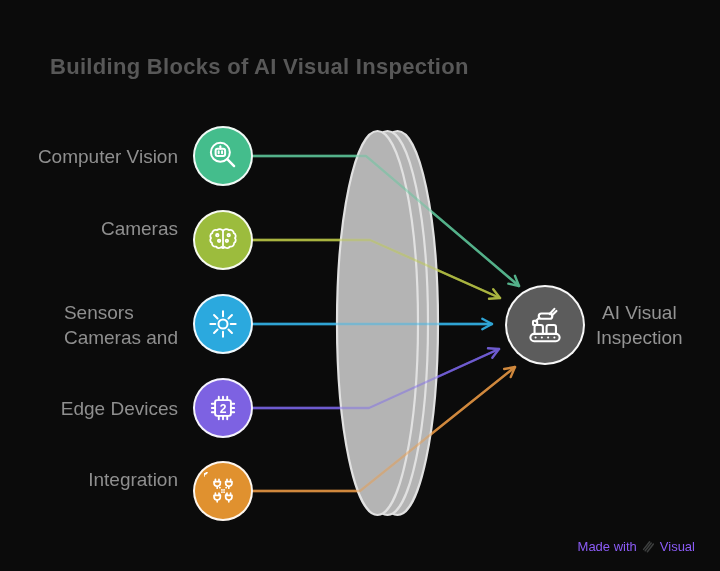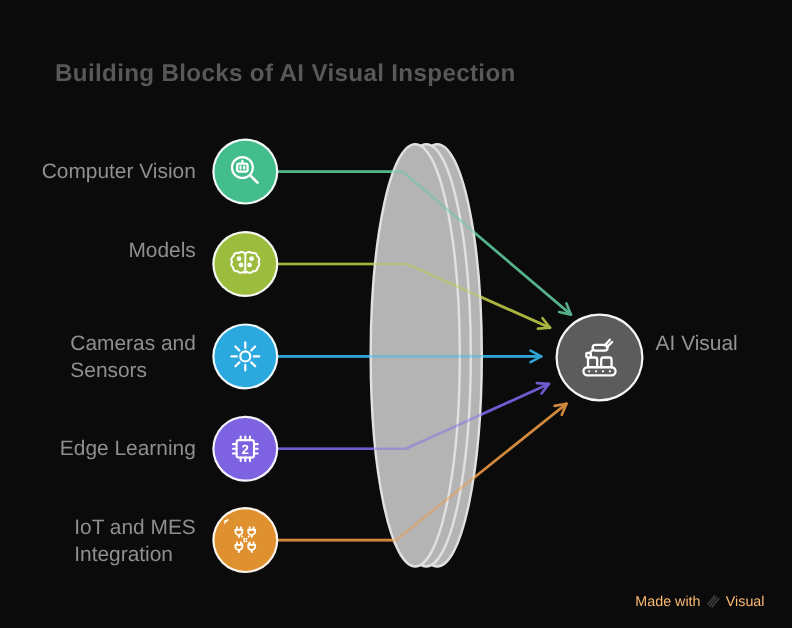--- a/index.html
+++ b/index.html
@@ -28,21 +28,21 @@
     display:flex;align-items:center;justify-content:center;
   }
   .target-label{
     position:absolute;left:596px;top:300px;text-align:center;
     font-size:19px;line-height:25px;color:#949494;white-space:nowrap;
   }
   .overlay-svg{position:absolute;left:0;top:0;}
   .footer{
     position:absolute;right:25px;bottom:17px;
     display:flex;align-items:center;gap:5px;
-    font-size:13px;color:#fdba74;
+    font-size:13px;color:#8b5cf6;
   }
   .glyph{display:block;}
 </style>
 </head>
 <body>
 
 <div class="title">Building Blocks of AI Visual Inspection</div>
 
 <svg class="overlay-svg" width="720" height="571" viewBox="0 0 720 571">
 
@@ -72,32 +72,31 @@
     <path d="M253 408 H369 L499 349" stroke="#6e5bcf"></path>
     <path d="M253 491 H360 L515 367" stroke="#d0883d"></path>
   </g>
 </svg>
 
 <div class="row-label" style="top:144px">
   <div>Computer Vision</div>
     <div></div>
 </div>
 <div class="row-label" style="top:216px">
-    <div>Models</div>
+    <div>Cameras</div>
 </div>
 <div class="row-label" style="top:300px">
-  <div>Cameras and</div>
-    <div>Sensors</div>
+  <div>Sensors</div>
+    <div>Cameras and</div>
 </div>
 <div class="row-label" style="top:396px">
-  <div>Edge Learning</div>
+  <div>Edge Devices</div>
     <div></div>
 </div>
 <div class="row-label" style="top:467px">
-  <div>IoT and MES</div>
     <div>Integration</div>
 </div>
 
 <div class="icon-circle" style="left: 193px; top: 126px; background-color: rgb(68, 189, 140);">
   <svg class="glyph" width="38" height="38" viewBox="0 0 36 36" fill="none" stroke="#ffffff" stroke-width="1.9" stroke-linecap="round" stroke-linejoin="round">
     <circle cx="15.5" cy="14.5" r="9"></circle>
     <path d="M22 21 L28.5 27.5" stroke-width="2.3"></path>
     <rect x="11" y="11.2" width="9" height="6.8" rx="1.8"></rect>
     <path d="M15.5 11.2 V8.8"></path>
     <path d="M13.9 13.6 v1.8 M17.1 13.6 v1.8"></path>
@@ -156,20 +155,21 @@
     <path d="M13 31.5 V25 a2 2 0 0 1 2 -2 h4 a2 2 0 0 1 2 2 V31.5"></path>
     <path d="M24.5 31.5 V25 a2 2 0 0 1 2 -2 h5 a2 2 0 0 1 2 2 V31.5"></path>
     <rect x="17" y="12" width="13" height="5" rx="2.5"></rect>
     <path d="M27.5 12.5 L32 7.5 M29.5 14 L34 9.5"></path>
     <path d="M17.5 16 L14 19.5"></path>
     <rect x="11.5" y="19" width="4" height="4" rx="0.8"></rect>
   </svg>
 </div>
 <div class="target-label">
   <div>AI Visual</div>
+    <div>Inspection</div>
 </div>
 
 <div class="footer">
   <span>Made with</span>
   <svg width="13" height="13" viewBox="0 0 13 13" fill="none" stroke="#3d3f3f" stroke-width="1.5" stroke-linecap="round">
     <path d="M1.6 9.4 L7.6 1.8 M3.2 10.8 L9.2 3.0 M5.4 11.8 L11.4 4.0"></path>
   </svg>
   <span>Visual</span>
 </div>
 

